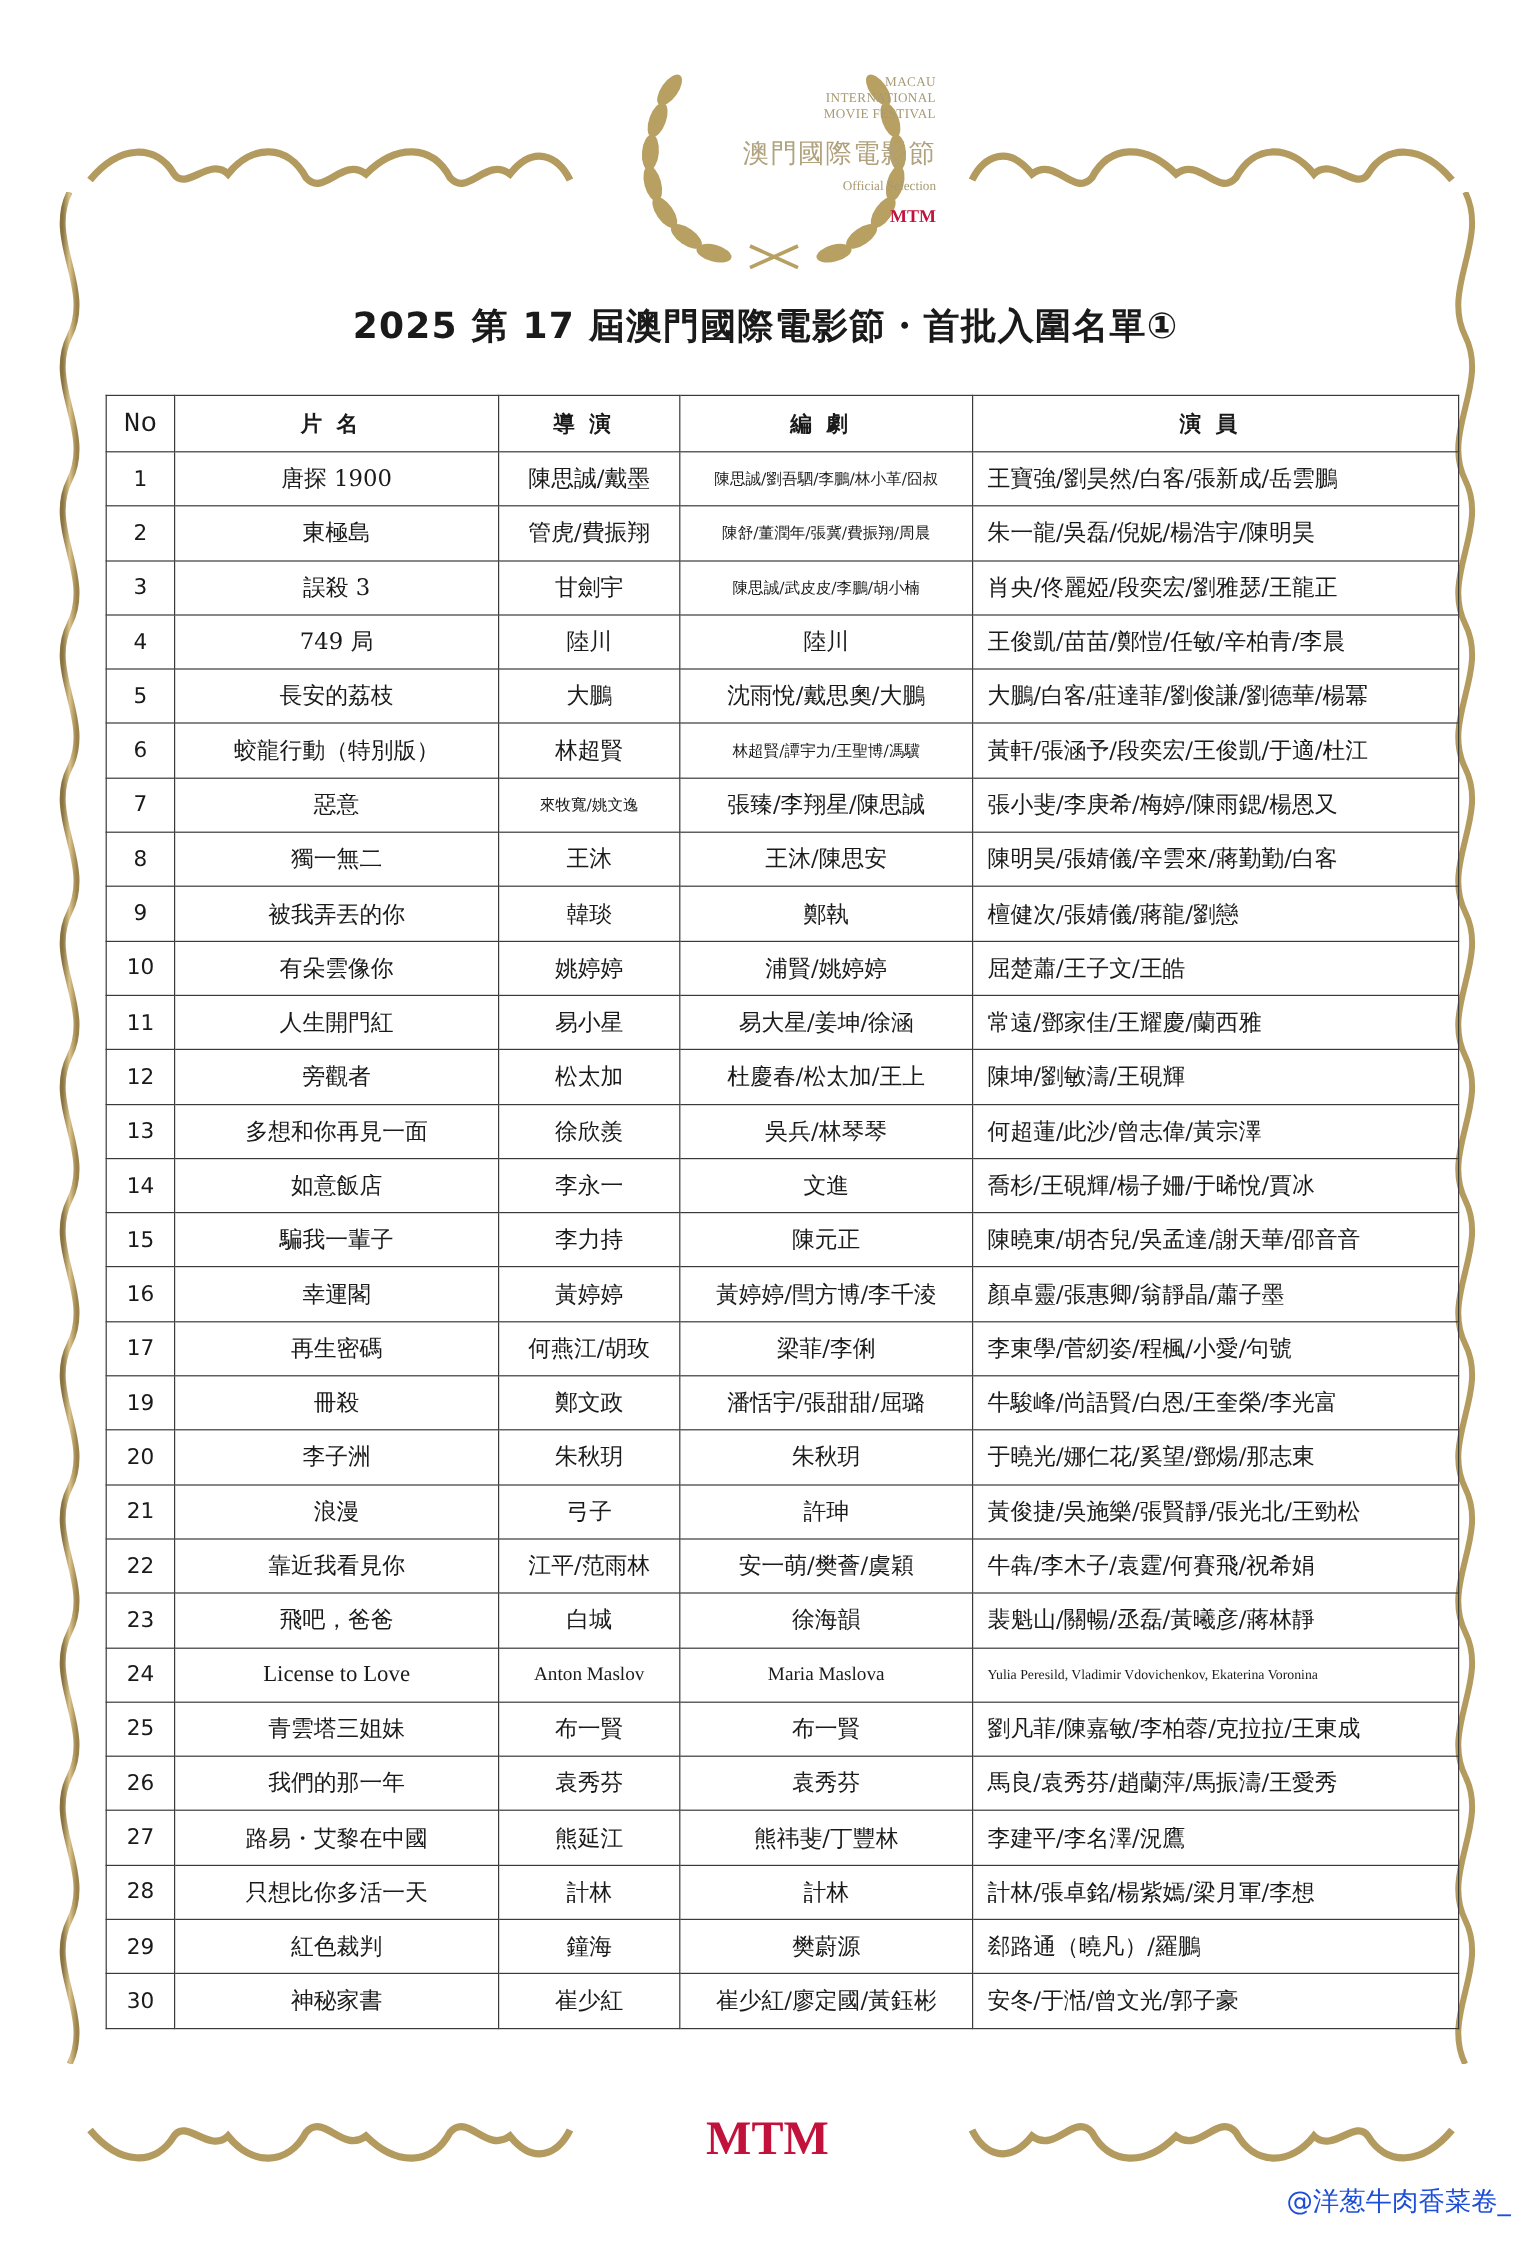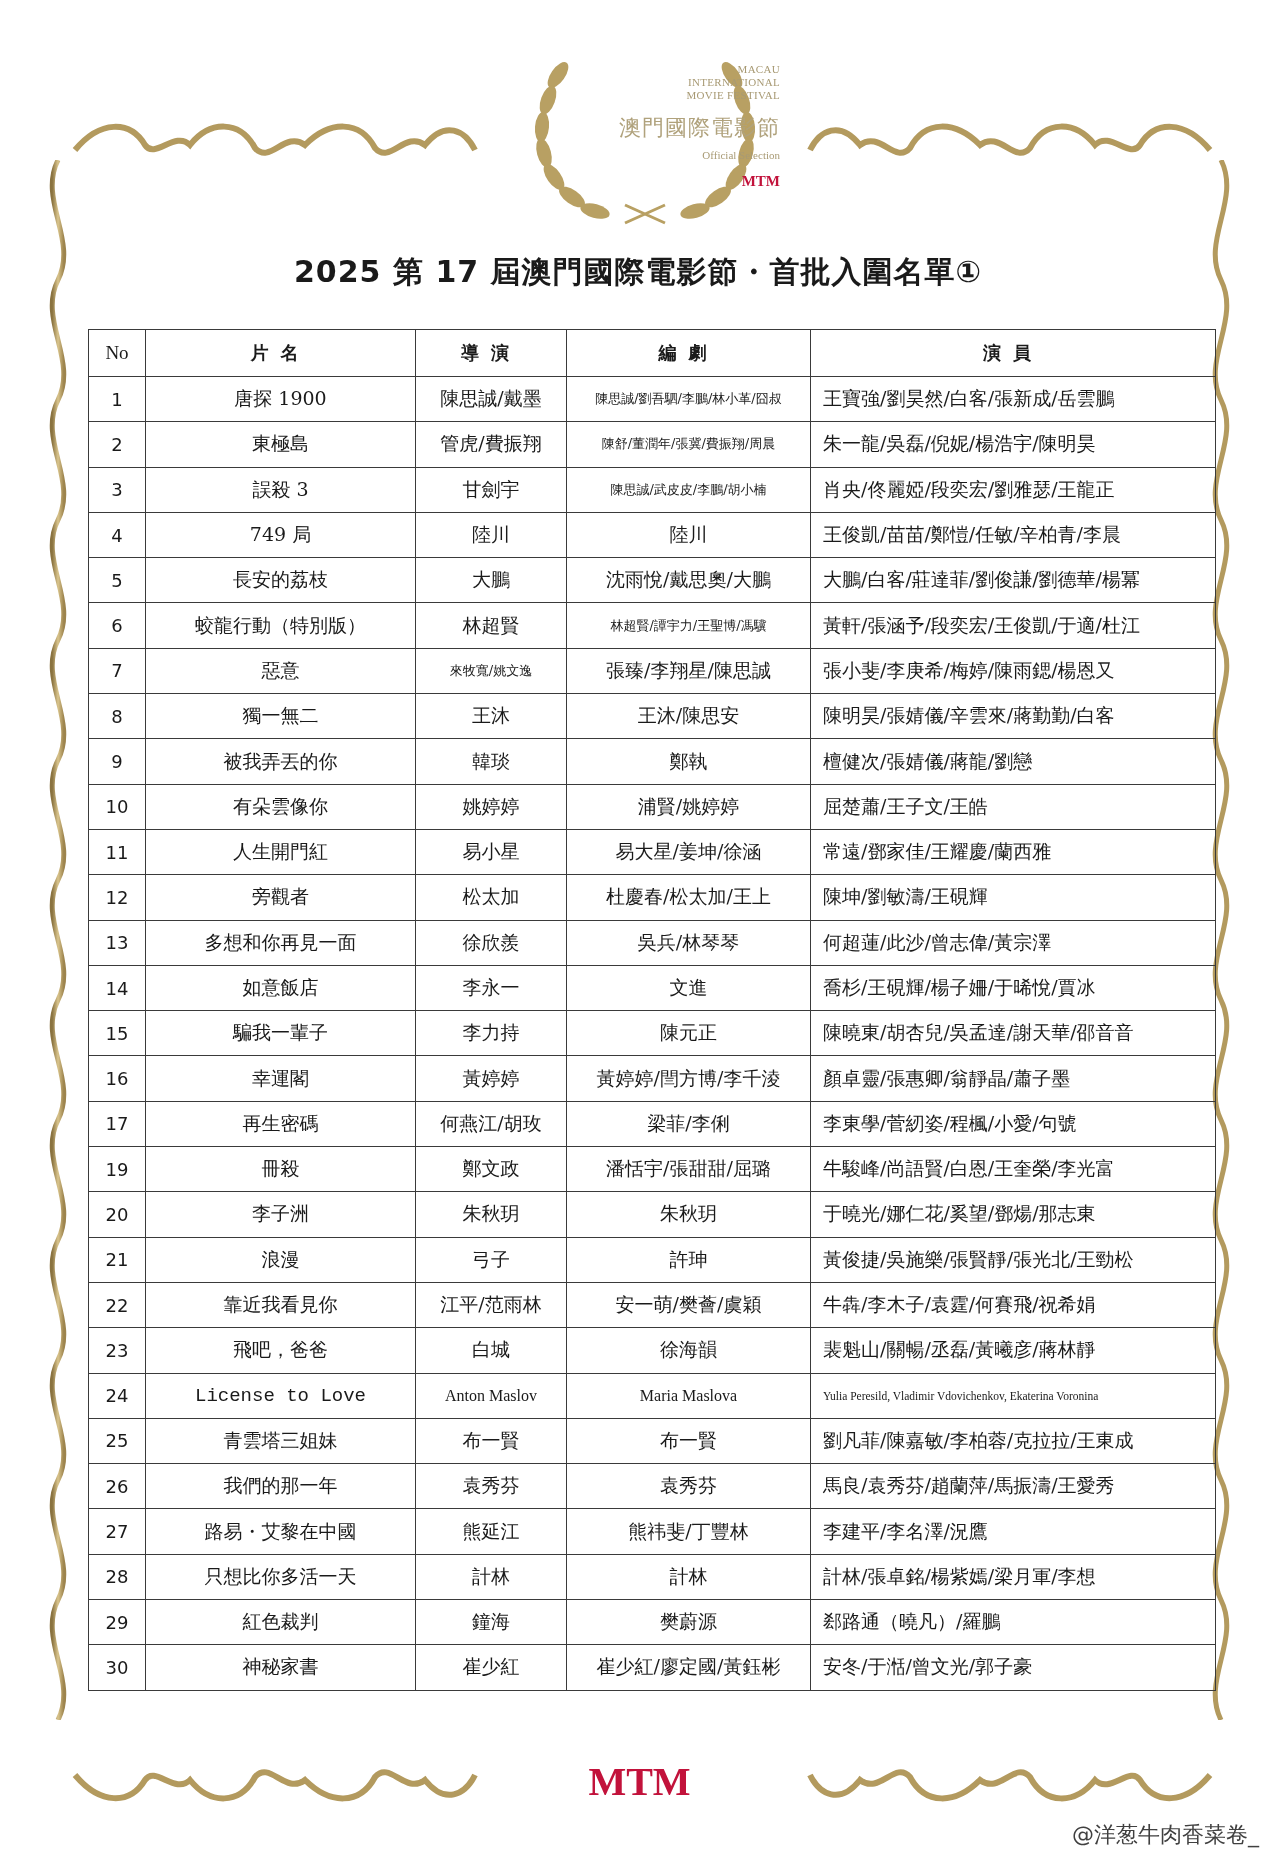--- a/index.html
+++ b/index.html
@@ -27,33 +27,33 @@
     }
     table {
       position: absolute; left: 88px; top: 329px; width: 1127px;
       border-collapse: collapse; table-layout: fixed;
     }
     td, th {
       border: 1.5px solid #3a3a3a; height: 44.3px; padding: 0; text-align: center;
       font-size: 19px; font-weight: normal; overflow: hidden; white-space: nowrap;
     }
     th { font-weight: bold; height: 46px; letter-spacing: 12px; font-size: 18px; }
-    th.no-col { letter-spacing: 0; font-family: Liberation Serif, serif; font-weight: normal; font-size: 19px; }
+    th.no-col { letter-spacing: 0; font-family: Liberation Mono, monospace; font-weight: normal; font-size: 23px; }
     td.no { font-family: "DejaVu Sans", sans-serif; font-size: 18px; }
     td.cast { text-align: left; padding-left: 12px; }
     td.small { font-size: 13px; }
     td.latin { font-family: "Liberation Serif", serif; font-size: 16px; text-align: center; }
-    td.latin-sans { font-family: Liberation Mono, monospace; font-size: 19px; }
+    td.latin-sans { font-family: Liberation Serif, serif; font-size: 19px; }
     td.latin-small { font-family: "Liberation Serif", serif; font-size: 11.5px; }
     .bottom-mtm {
       position: absolute; top: 1758px; left: 0; width: 1279px; text-align: center;
       color: #c2123b; font-family: "Liberation Serif", serif; font-size: 40px; font-weight: bold;
     }
     .watermark {
-      position: absolute; top: 1820px; right: 20px; color: #404040;
+      position: absolute; top: 1820px; right: 20px; color: #1d4ed8;
       font-family: "DejaVu Sans", sans-serif; font-size: 22px;
     }
   </style>
 </head>
 <body>
 
 <svg class="frame-left" viewBox="0 0 40 1560" preserveAspectRatio="none">
   <defs>
     <linearGradient id="goldL" x1="0" x2="1" y1="0" y2="0">
       <stop offset="0" stop-color="#8a7340"></stop>

